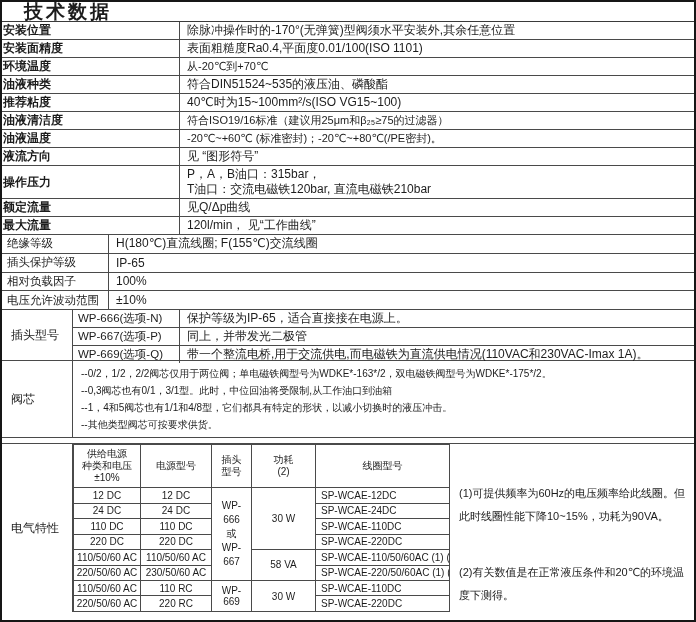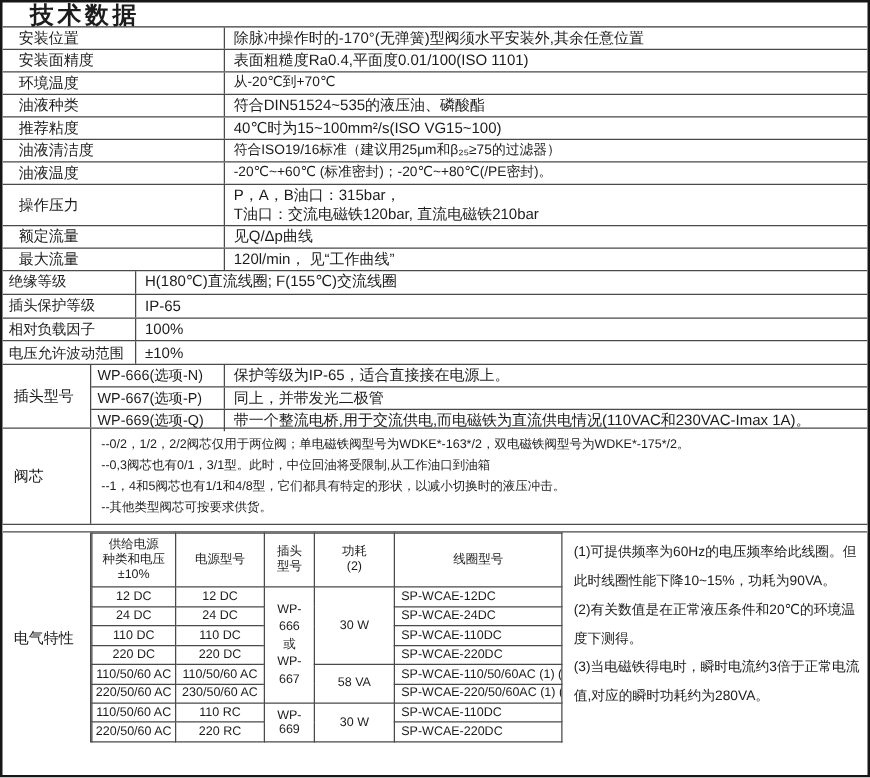--- a/index.html
+++ b/index.html
@@ -5,21 +5,21 @@
   * { box-sizing: border-box; margin: 0; padding: 0; }
   html,body { width: 696px; height: 622px; background: #fff; }
   body { font-family: "Liberation Sans", "DejaVu Sans", sans-serif; color: #1c1c1c; }
   .sheet { width: 696px; height: 622px; border: 2px solid #161616; background: #fff; overflow: hidden; }
 
   .title-bar { height: 20px; border-bottom: 1px solid #3a3a3a; display: flex; align-items: center; padding-left: 22px; }
   .title-bar span { font-size: 19px; font-weight: bold; letter-spacing: 3px; }
 
   .row { display: flex; border-bottom: 1px solid #4a4a4a; }
   .h18 { height: 18px; } .h33 { height: 33px; }
-  .row .label { width: 178px; border-right: 1px solid #4a4a4a; padding: 0 0 0 13px; font-size: 12px; display: flex; align-items: center; flex: none; }
+  .row .label { width: 178px; border-right: 1px solid #4a4a4a; padding: 0 0 0 1px; font-size: 12px; display: flex; align-items: center; flex: none; font-weight: bold; }
   .row .value { flex: 1; padding: 0 0 0 7px; font-size: 12px; display: flex; align-items: center; white-space: pre-line; line-height: 15px; overflow: hidden; }
   .sm { font-size: 11px !important; }
 
   .section { display: flex; border-bottom: 1px solid #4a4a4a; }
   .col1 { width: 71px; flex: none; border-right: 1px solid #4a4a4a; display: flex; align-items: center; padding-left: 9px; font-size: 12px; }
   .subrows { flex: 1; display: flex; flex-direction: column; }
   .subrow { display: flex; border-bottom: 1px solid #4a4a4a; flex: 1; }
   .subrow:last-child { border-bottom: none; }
   .subrow .sub { width: 107px; flex: none; border-right: 1px solid #4a4a4a; padding-left: 5px; font-size: 11.5px; display: flex; align-items: center; white-space: nowrap; overflow: hidden; }
   .subrow .val { flex: 1; padding-left: 7px; font-size: 12px; display: flex; align-items: center; white-space: nowrap; overflow: hidden; }
@@ -37,21 +37,21 @@
   table.elec td { border: 1px solid #4a4a4a; font-size: 10px; text-align: center; vertical-align: middle; padding: 0 2px; overflow: hidden; }
   table.elec tr.head td { white-space: pre-line; line-height: 12px; height: 42px; font-size: 10px; }
   table.elec td.coilmodel { text-align: left; padding-left: 5px; white-space: nowrap; }
   table.elec td.group { white-space: pre-line; line-height: 14px; }
   table.elec tr.datarow { height: 15px; }
   table.elec td.c1 { width: 67px; } table.elec td.c2 { width: 71px; }
   table.elec td.c3 { width: 40px; } table.elec td.c4 { width: 64px; }
   table.elec td.c5 { width: 134px; }
 
   .notes { flex: 1; padding: 5px 6px 0 9px; overflow: hidden; }
-  .notes p { font-size: 11px; line-height: 23px; }
+  .notes p { font-size: 11px; line-height: 23px; margin-top: 33px; }
 </style>
 </head>
 <body>
 
 <div class="sheet">
 
   <div class="title-bar">
     <span>技术数据</span>
   </div>
 
@@ -75,20 +75,24 @@
     <div class="label">推荐粘度</div>
     <div class="value">40℃时为15~100mm²/s(ISO VG15~100)</div>
   </div>
   <div class="row h18">
     <div class="label">油液清洁度</div>
     <div class="value sm">符合ISO19/16标准（建议用25μm和β₂₅≥75的过滤器）</div>
   </div>
   <div class="row h18">
     <div class="label">油液温度</div>
     <div class="value sm">-20℃~+60℃ (标准密封)；-20℃~+80℃(/PE密封)。</div>
+  </div>
+  <div class="row h18">
+    <div class="label">液流方向</div>
+    <div class="value">见 “图形符号”</div>
   </div>
   <div class="row h33">
     <div class="label">操作压力</div>
     <div class="value">P，A，B油口：315bar，
 T油口：交流电磁铁120bar, 直流电磁铁210bar</div>
   </div>
   <div class="row h18">
     <div class="label">额定流量</div>
     <div class="value">见Q/Δp曲线</div>
   </div>

